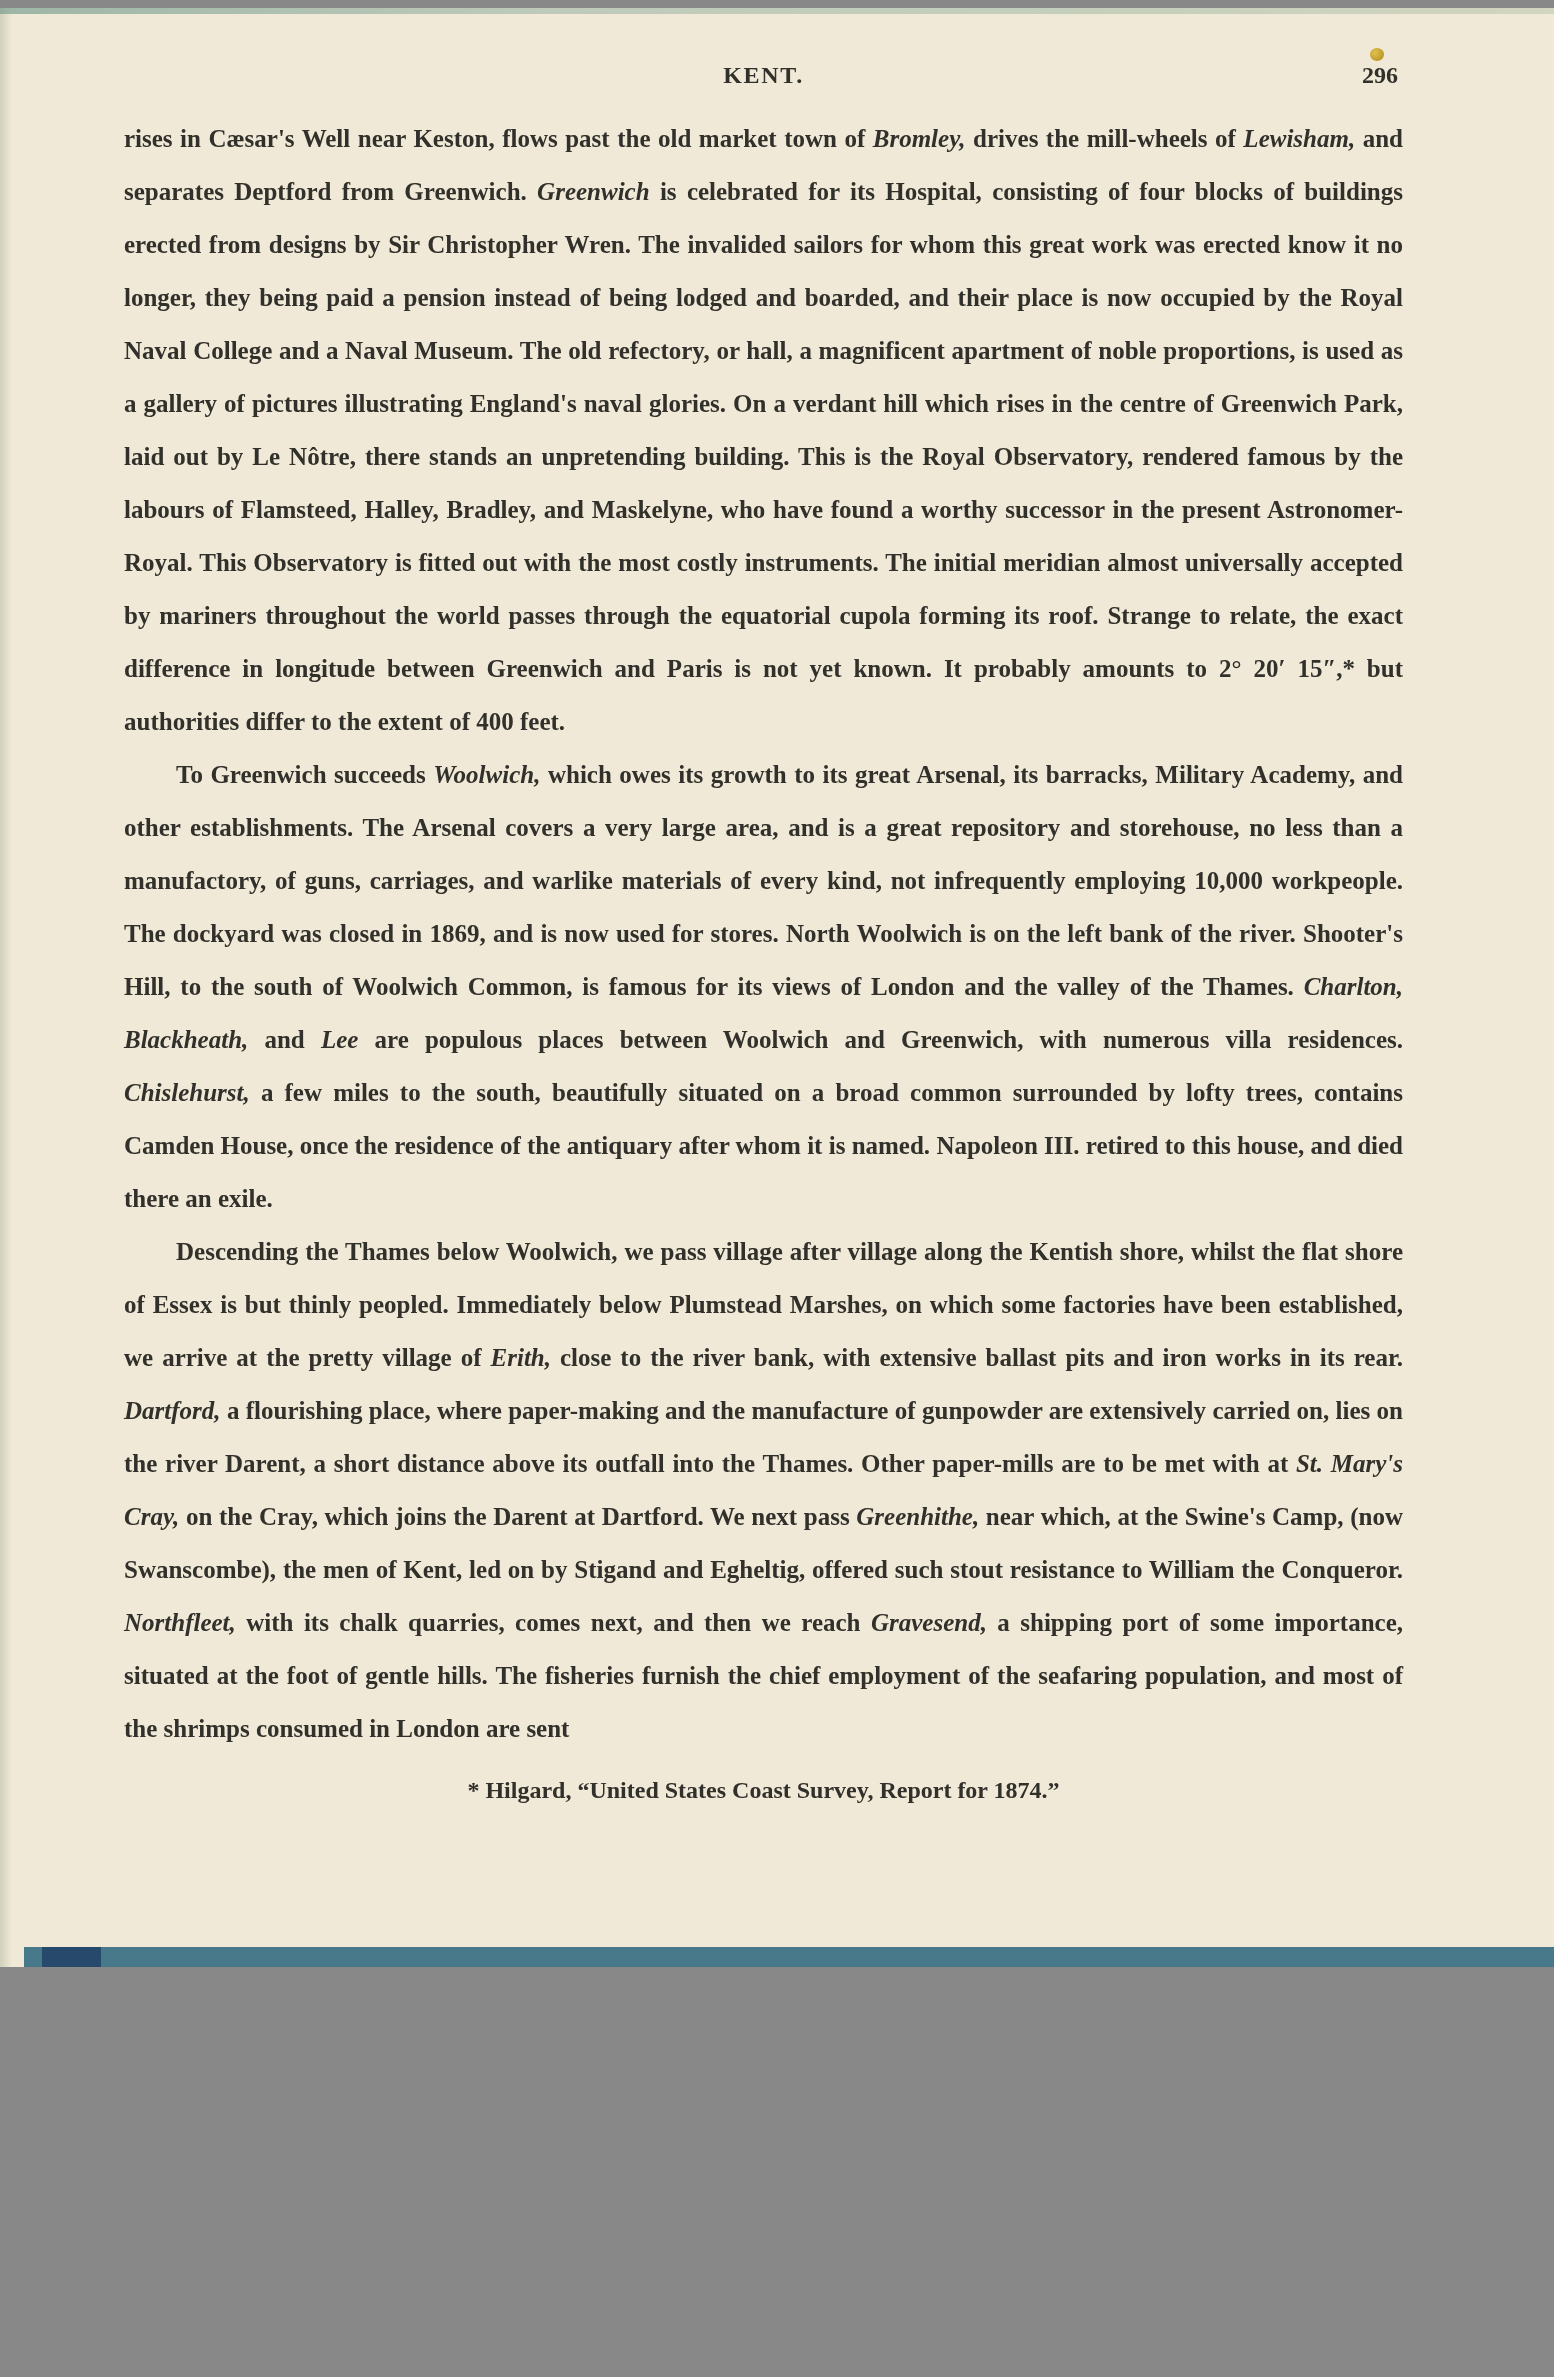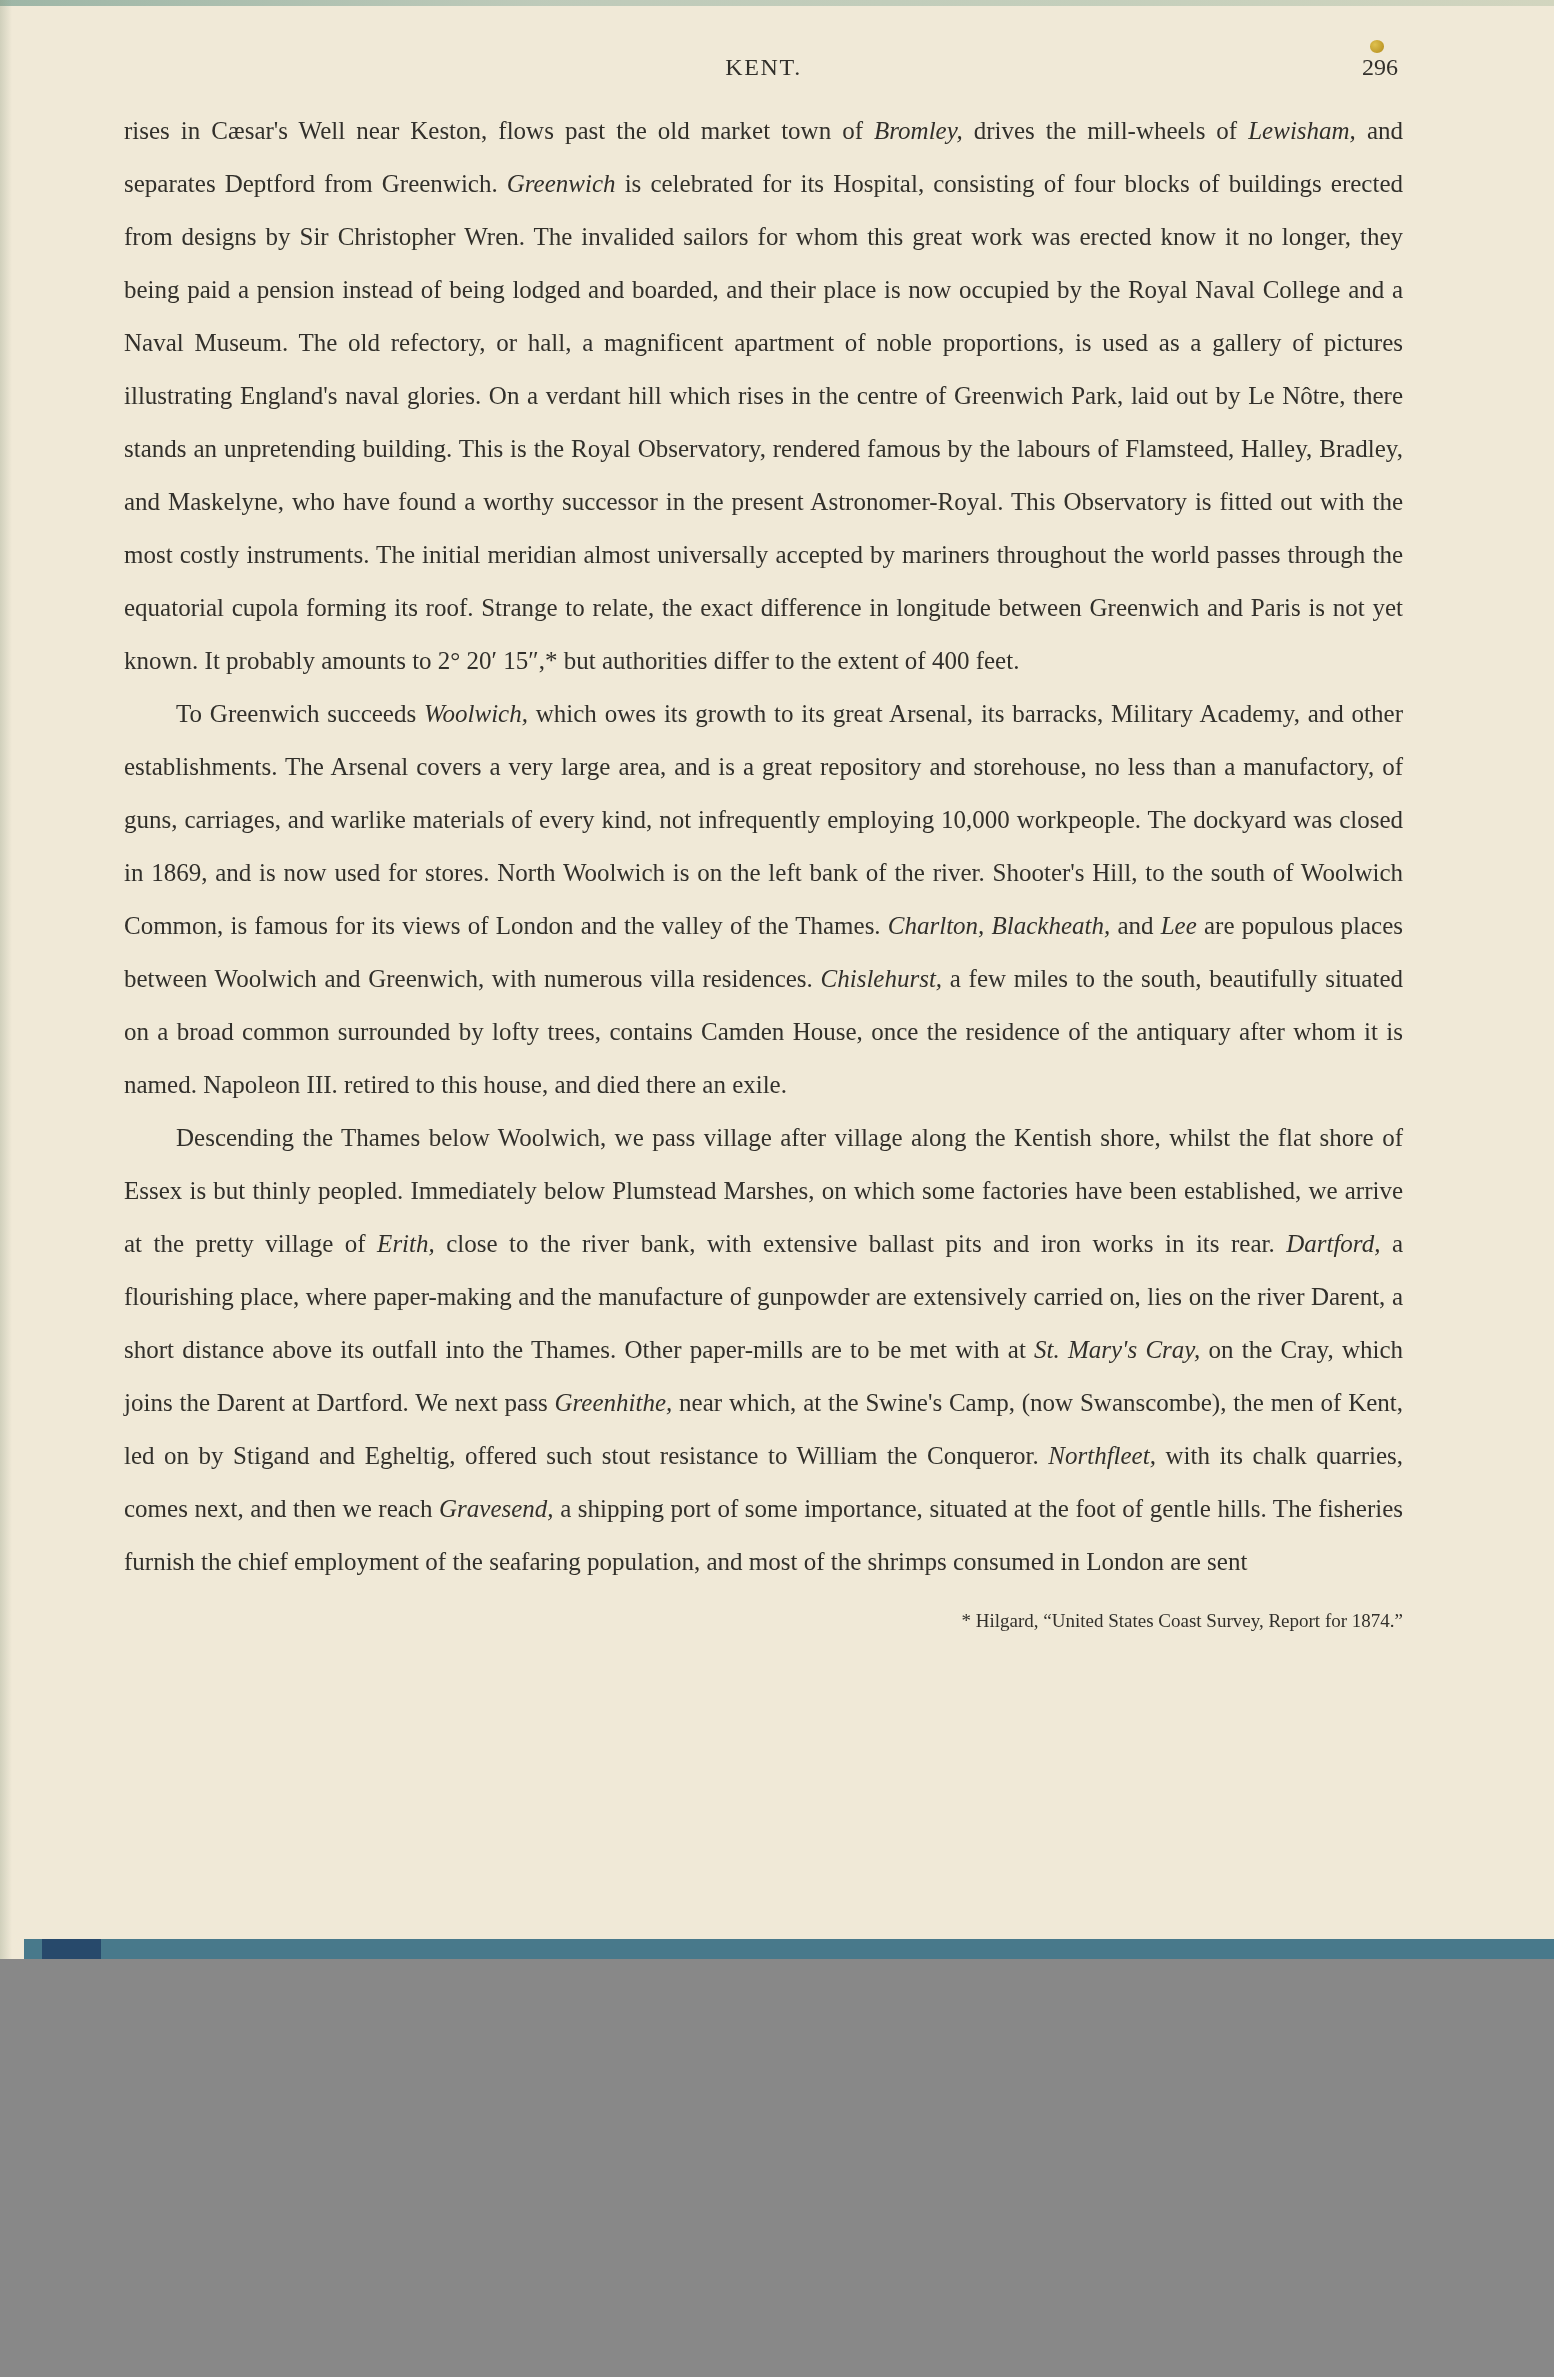--- a/index.html
+++ b/index.html
@@ -1,24 +1,25 @@
 <!DOCTYPE html>
 <html style="--paper: #f0e9d7; --ink: #32302b; --bottom-bar: #48798b; --top-line: #82a596; --gold-dot: #bf9a2a;font-size:13.4px"><head>
 <meta charset="utf-8">
 <style>
   html, body { margin: 0; padding: 0; background: #888; }
   .paper {
     position: relative;
     width: 1554px;
     height: 1959px;
-    margin: 0 auto;
+    margin: 8px auto;
     background: var(--paper, #f0e9d7);
     overflow: hidden;
     font-family: "Liberation Serif", "DejaVu Serif", serif;
     color: var(--ink, #32302b);
+    font-weight: bold;
   }
   .top-edge {
     position: absolute; top: 0; left: 0; right: 0; height: 5.9px;
     background: linear-gradient(90deg, rgba(130,165,150,.75), rgba(130,165,150,.45) 35%, rgba(160,185,165,.55) 70%, rgba(190,200,175,.6));
   }
   .left-edge {
     position: absolute; top: 0; left: 0; bottom: 0; width: 11.7px;
     background: linear-gradient(90deg, rgba(135,150,125,.30), rgba(135,150,125,0));
   }
   .gold-dot {
@@ -43,22 +44,22 @@
     margin: 15px 151px 0 124px;
     font-size: 25px;
     line-height: 53px;
     text-align: justify;
   }
   .body p { margin: 0; }
   .body p.indent { text-indent: 52px; }
   .italic { font-style: italic; }
   .footnote {
     margin: 22px 151px 0 124px;
-    text-align: right;
-    font-size: 19px;
+    text-align: center;
+    font-size: 24px;
   }
   .bottom-bar {
     position: absolute; left: 23.5px; right: 0; bottom: 0; height: 20px;
     background: var(--bottom-bar, #48798b);
   }
   .bottom-bar .dark-spot {
     position: absolute; left: 18.5px; bottom: 0; width: 59px; height: 20px;
     background: #27496b;
   }
 </style>

